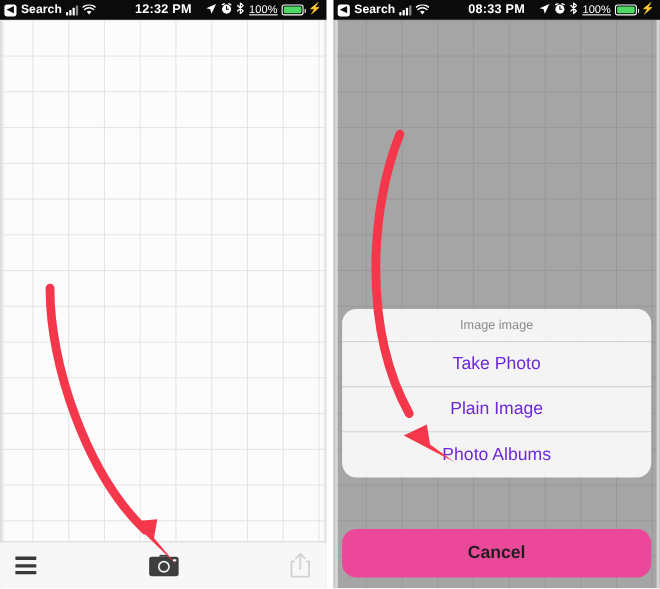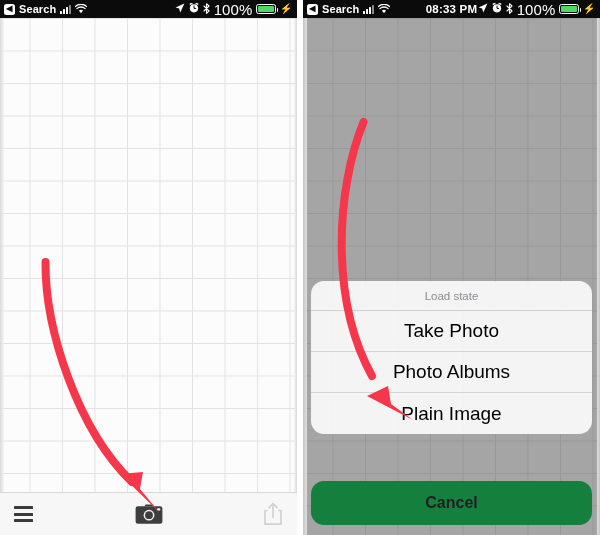--- a/index.html
+++ b/index.html
@@ -84,21 +84,21 @@
   .signal { display: flex; align-items: flex-end; gap: 1px; height: 9px; }
   .signal i { display: block; width: 2px; background: #ffffff; border-radius: .5px; }
   .signal i:nth-child(1){ height: 3px; }
   .signal i:nth-child(2){ height: 5px; }
   .signal i:nth-child(3){ height: 7px; }
   .signal i:nth-child(4){ height: 9px; background:#8a8a8a; }
 
   .wifi { width: 12px; height: 10px; position: relative; }
   .wifi svg { display:block; }
 
-  .pct { font-size: 15px; font-weight: normal; }
+  .pct { font-size: 10px; font-weight: normal; text-decoration: underline; }
 
   .battery {
     width: 20px; height: 9.5px;
     border: 1px solid #ffffff; border-radius: 2.5px;
     position: relative; padding: 1px;
   }
   .battery::after {
     content:""; position:absolute; right:-3px; top:3px;
     width:1.5px; height:3.5px; background:#ffffff; border-radius:0 1px 1px 0;
   }
@@ -135,32 +135,32 @@
   }
   .sheet-title {
     height: 30px;
     display:flex; align-items:center; justify-content:center;
     font-size: 11.5px; color: #8b8b90;
     border-bottom: 1px solid rgba(170,170,175,0.45);
   }
   .sheet-row {
     height: 41px;
     display:flex; align-items:center; justify-content:center;
-    font-size: 19px; color: #000000;
+    font-size: 16px; color: #6d28d9;
     border-bottom: 1px solid rgba(170,170,175,0.45);
   }
   .sheet-row:last-child { border-bottom: none; }
 
   .sheet-cancel {
     position: absolute;
     left: 8px; right: 8px;
     top: 481px;
     height: 44px;
     border-radius: 13px;
-    background: #15803d;
+    background: #ec4899;
     display:flex; align-items:center; justify-content:center;
     font-size: 16px; font-weight: bold; color: #1f1f21;
     z-index: 25;
   }
 
   
   .arrow {
     position: absolute;
     left: 0; top: 0; width: 600px; height: 535px;
     pointer-events: none;
@@ -189,20 +189,21 @@
             <i></i>
           </span>
         <span class="wifi">
           <svg width="12" height="10" viewBox="0 0 12 10">
             <path d="M6 9.2 L3.9 6.6 A3.4 3.4 0 0 1 8.1 6.6 Z" fill="#fff"></path>
             <path d="M1.9 4.6 A6 6 0 0 1 10.1 4.6" stroke="#fff" stroke-width="1.3" fill="none" stroke-linecap="round"></path>
             <path d="M0.3 2.5 A8.6 8.6 0 0 1 11.7 2.5" stroke="#fff" stroke-width="1.3" fill="none" stroke-linecap="round"></path>
           </svg>
         </span>
       </div>
+      <div class="sb-center">12:32 PM</div>
       <div class="sb-right">
         <span>
           <svg width="10" height="10" viewBox="0 0 10 10">
               <path d="M9.4 0.6 L0.6 4.4 L4.1 5.4 L5.3 9.4 Z" fill="#fff"></path>
             </svg>
         </span>
         <span>
           <svg width="10" height="10" viewBox="0 0 10 10">
             <circle cx="5" cy="5.3" r="4.1" fill="#fff"></circle>
             <path d="M5 3 L5 5.4 L6.7 5.4" stroke="#0b0b0b" stroke-width="1" fill="none" stroke-linecap="round"></path>
@@ -299,24 +300,24 @@
         </span>
         <span class="pct">100%</span>
         <span class="battery">
             <b></b>
           </span>
         <span class="bolt">⚡</span>
       </div>
     </div>
 
     <div class="sheet-group">
-      <div class="sheet-title">Load state</div>
+      <div class="sheet-title">Image image</div>
       <div class="sheet-row">Take Photo</div>
+      <div class="sheet-row">Plain Image</div>
       <div class="sheet-row">Photo Albums</div>
-      <div class="sheet-row">Plain Image</div>
     </div>
 
     <div class="sheet-cancel">Cancel</div>
   </div>
 
   <svg class="arrow" viewBox="0 0 600 535">
 
     <g>
       <path d="M45.5 262 C 45 330, 78 430, 132 482" stroke="#f4374a" stroke-width="8" fill="none" stroke-linecap="round"></path>
       <path d="M160 513 L120 474 L143 472 L140 489 Z" fill="#f4374a"></path>

